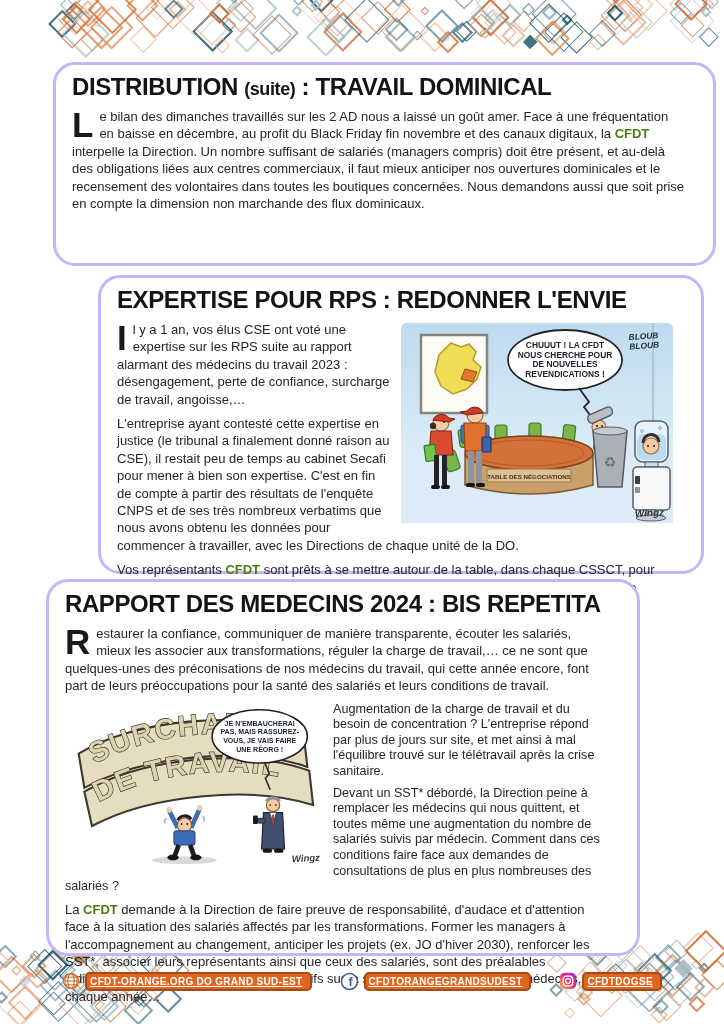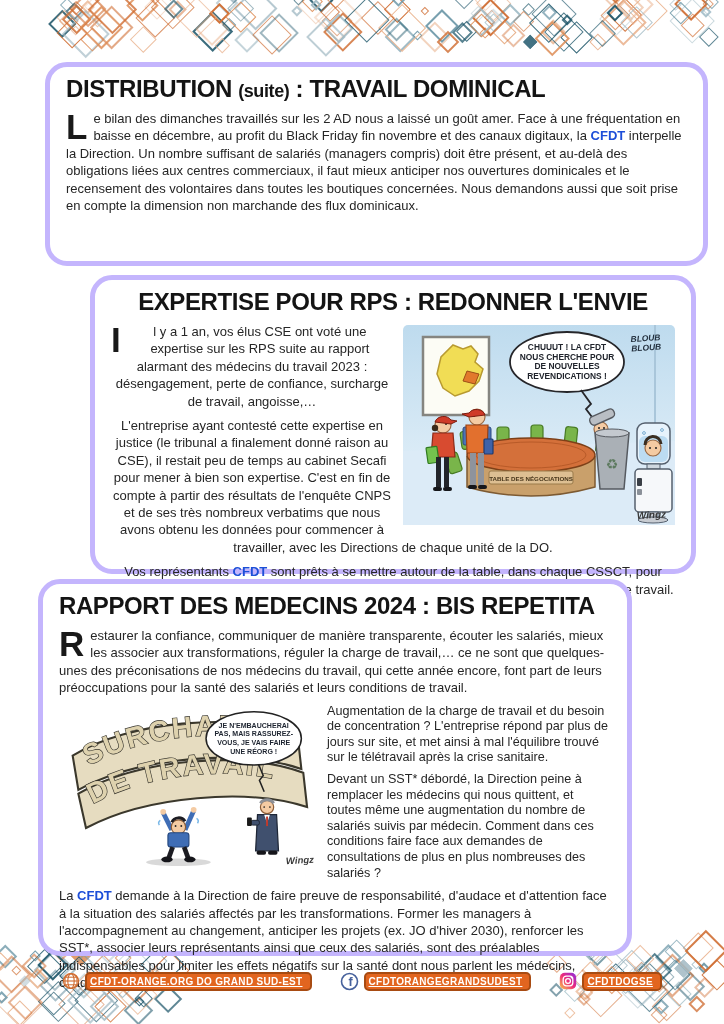--- a/index.html
+++ b/index.html
@@ -15,36 +15,37 @@
   .deco { position:absolute; pointer-events:none; }
   #deco-top    { left:50px;  top:-6px;   width:674px; height:66px; }
   #deco-bl     { left:-8px;  top:948px;  width:200px; height:84px; }
   #deco-br     { left:548px; top:938px;  width:184px; height:94px; }
   .diamond { position:absolute; transform:rotate(45deg); }
 
   
   .box {
     position:absolute;
     background:#fff;
-    border:5px solid #c4b5fd;
+    border:3px solid #c4b5fd;
     border-radius:22px;
-    padding:6px 16px 4px 16px;
+    padding:6px 28px 4px 16px;
+    margin-left:8px;
   }
   #box-distribution { left:45px; top:62px;  width:663px; height:204px; }
-  #box-expertise    { left:90px; top:275px; width:606px; height:299px;text-align:center; }
+  #box-expertise    { left:90px; top:275px; width:606px; height:299px; }
   #box-rapport      { left:38px; top:579px; width:594px; height:377px; }
 
   h1.sec-title {
     font-size:24px; font-weight:bold; color:#141414;
     letter-spacing:-0.4px; margin:2px 0 7px 0; white-space:nowrap;
   }
   h1.sec-title .small { font-size:18px; }
 
   .box p { font-size:13px; line-height:17.4px; margin:0 0 7px 0; }
-  .cfdt { color:#1d4ed8; font-weight:bold; }
+  .cfdt { color:#4d7c0f; font-weight:bold; }
   .dropcap {
     float:left; font-weight:bold; color:#191919;
     font-size:35px; line-height:29px; margin:2px 6px 0 0;
   }
   .tight p { font-size:12.6px; line-height:15.6px; margin:0 0 6px 0; }
 
   .cartoon { background:#fff; }
   #cartoon-negotiation { float:right; width:272px; height:200px; margin:2px 0 4px 10px; }
   #cartoon-surcharge   { float:left;  width:256px; height:162px; margin:2px 12px 2px 0; }
   .clearer { clear:both; }

